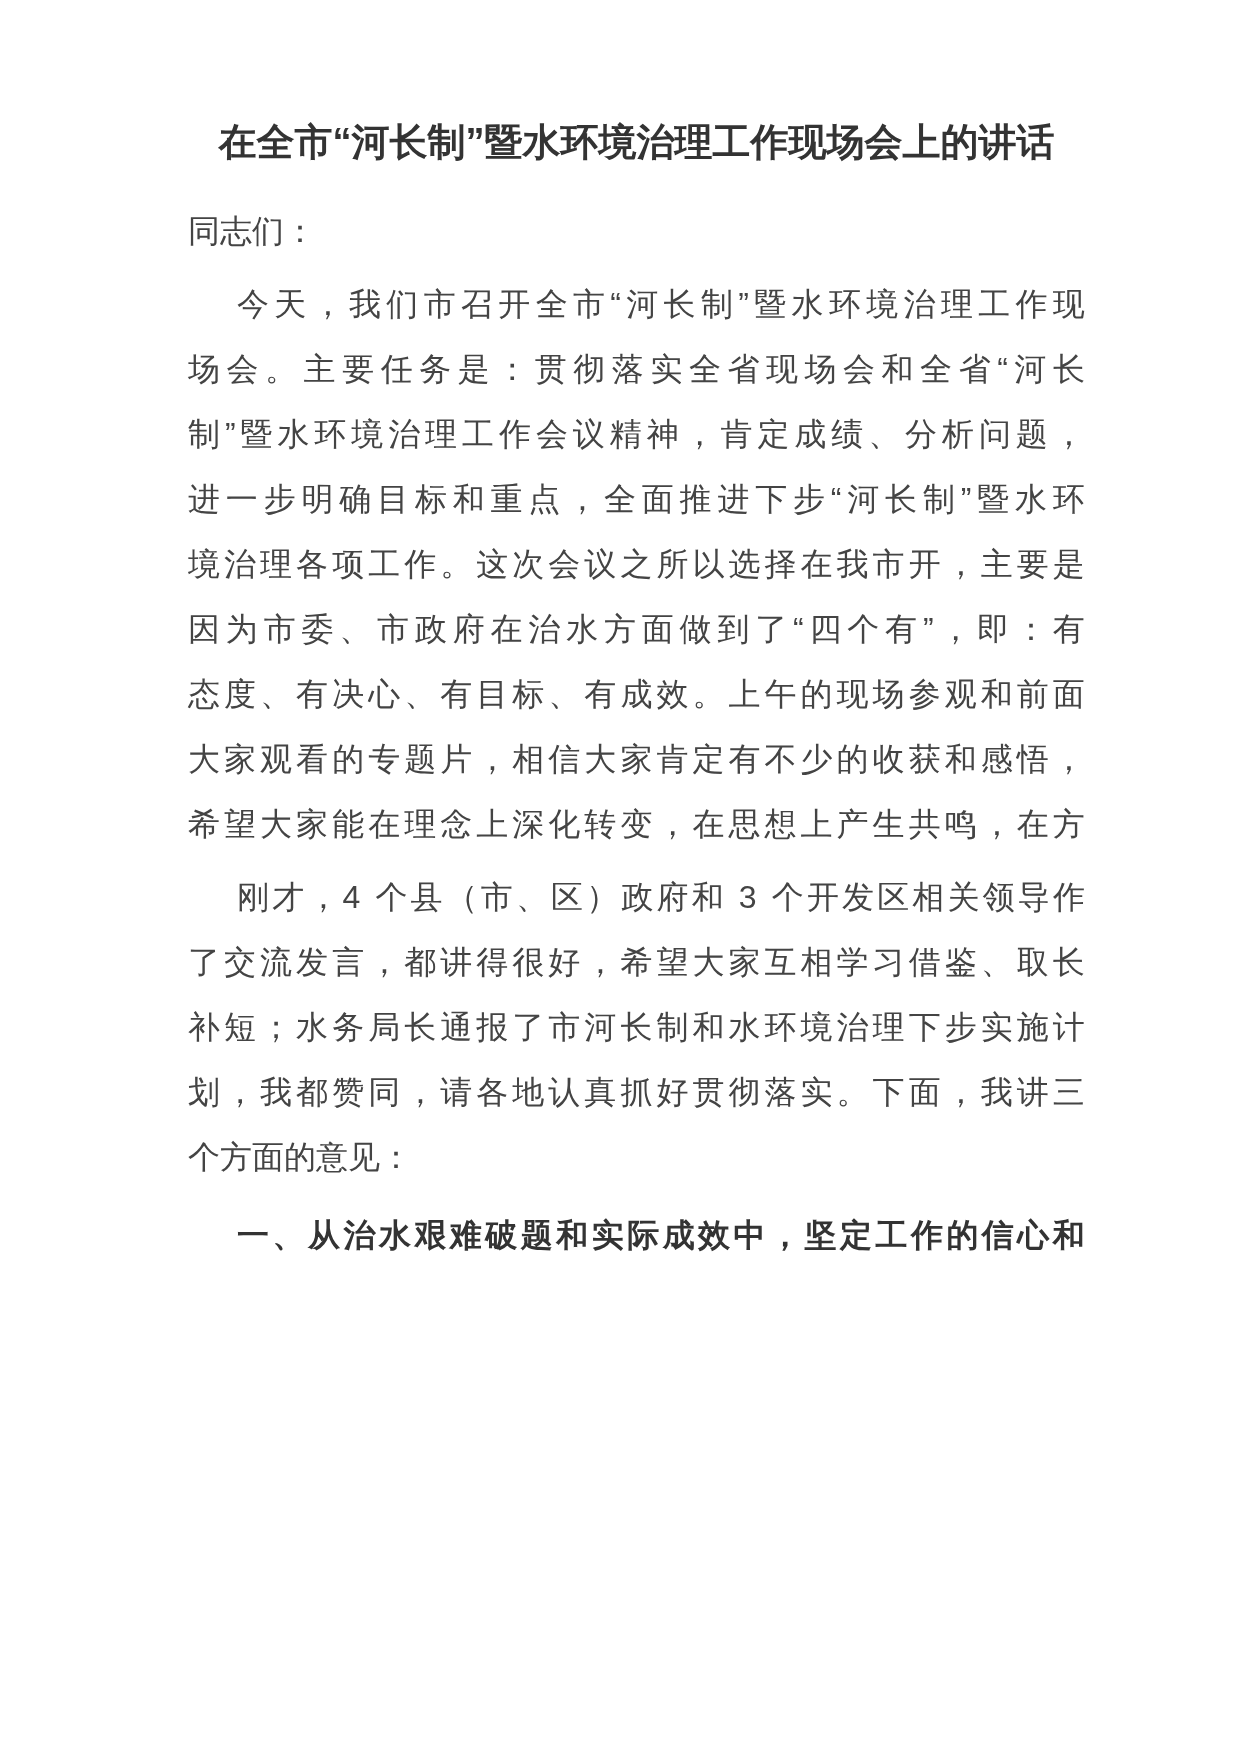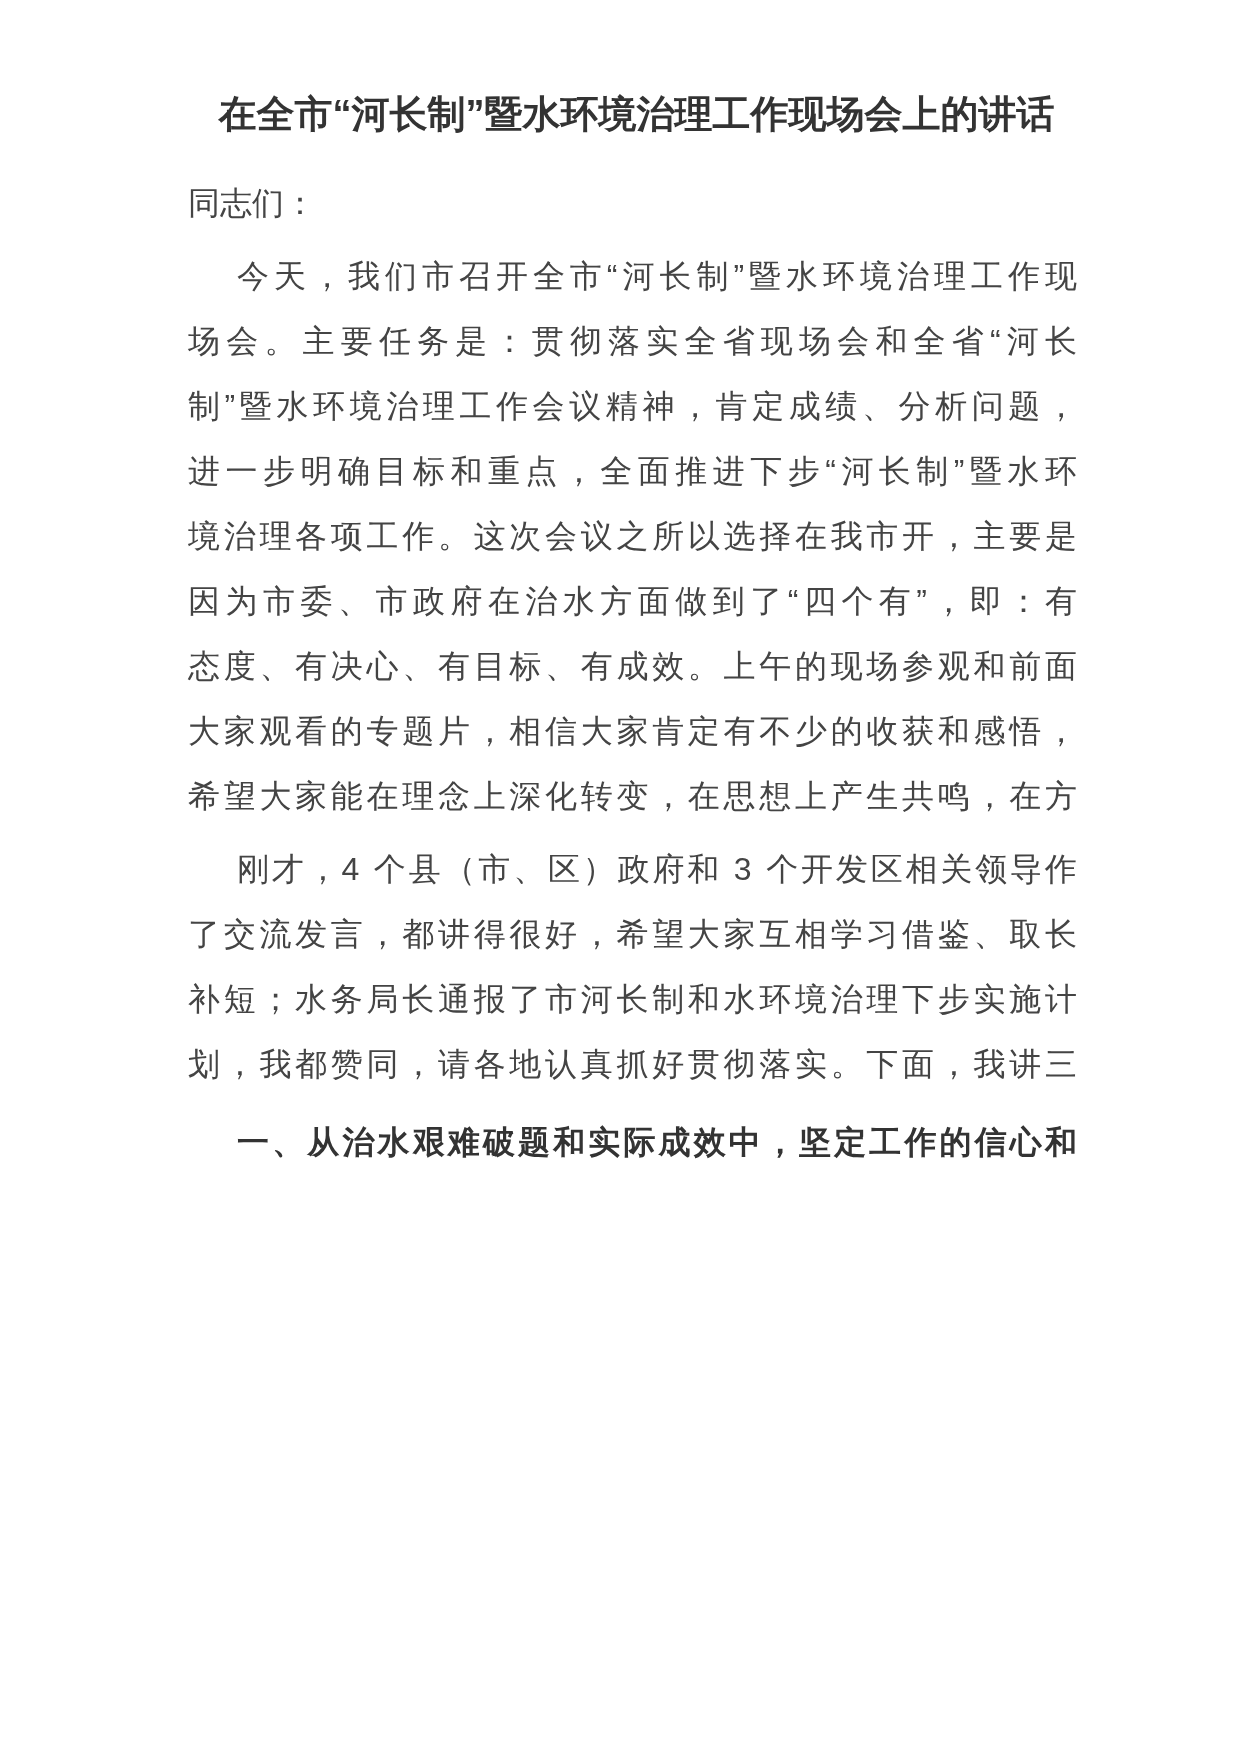--- a/index.html
+++ b/index.html
@@ -10,35 +10,35 @@
   body {
     width: 1240px;
     height: 1754px;
     font-family: "Liberation Sans", "DejaVu Sans", sans-serif;
     overflow: hidden;
   }
   .page {
     box-sizing: border-box;
     width: 1240px;
     height: 1754px;
-    padding: 88px 155px 0 188px;
+    padding: 116px 155px 0 188px;
     background: #ffffff;
   }
   .doc-title {
     font-size: 38px;
     font-weight: bold;
     color: #333333;
     line-height: 52px;
     text-align: center;
     margin: 0 0 31px 0;
   }
   .para {
     font-size: 32px;
     color: #444444;
-    margin: 0 8px 8px 0;
+    margin: 0 0 8px 0;
   }
   .para.bold {
     font-weight: bold;
     color: #333333;
   }
   .para.heading {
     margin-top: 13px;
   }
   .line {
     line-height: 65px;
@@ -413,20 +413,21 @@
           <span>落</span>
           <span>实</span>
           <span>。</span>
           <span>下</span>
           <span>面</span>
           <span>，</span>
           <span>我</span>
           <span>讲</span>
           <span>三</span>
         </div>
+        <div class="line">个方面的意见：</div>
       </div>
       <div class="para bold heading">
         <div class="line indent just">
           <span>一</span>
           <span>、</span>
           <span>从</span>
           <span>治</span>
           <span>水</span>
           <span>艰</span>
           <span>难</span>

